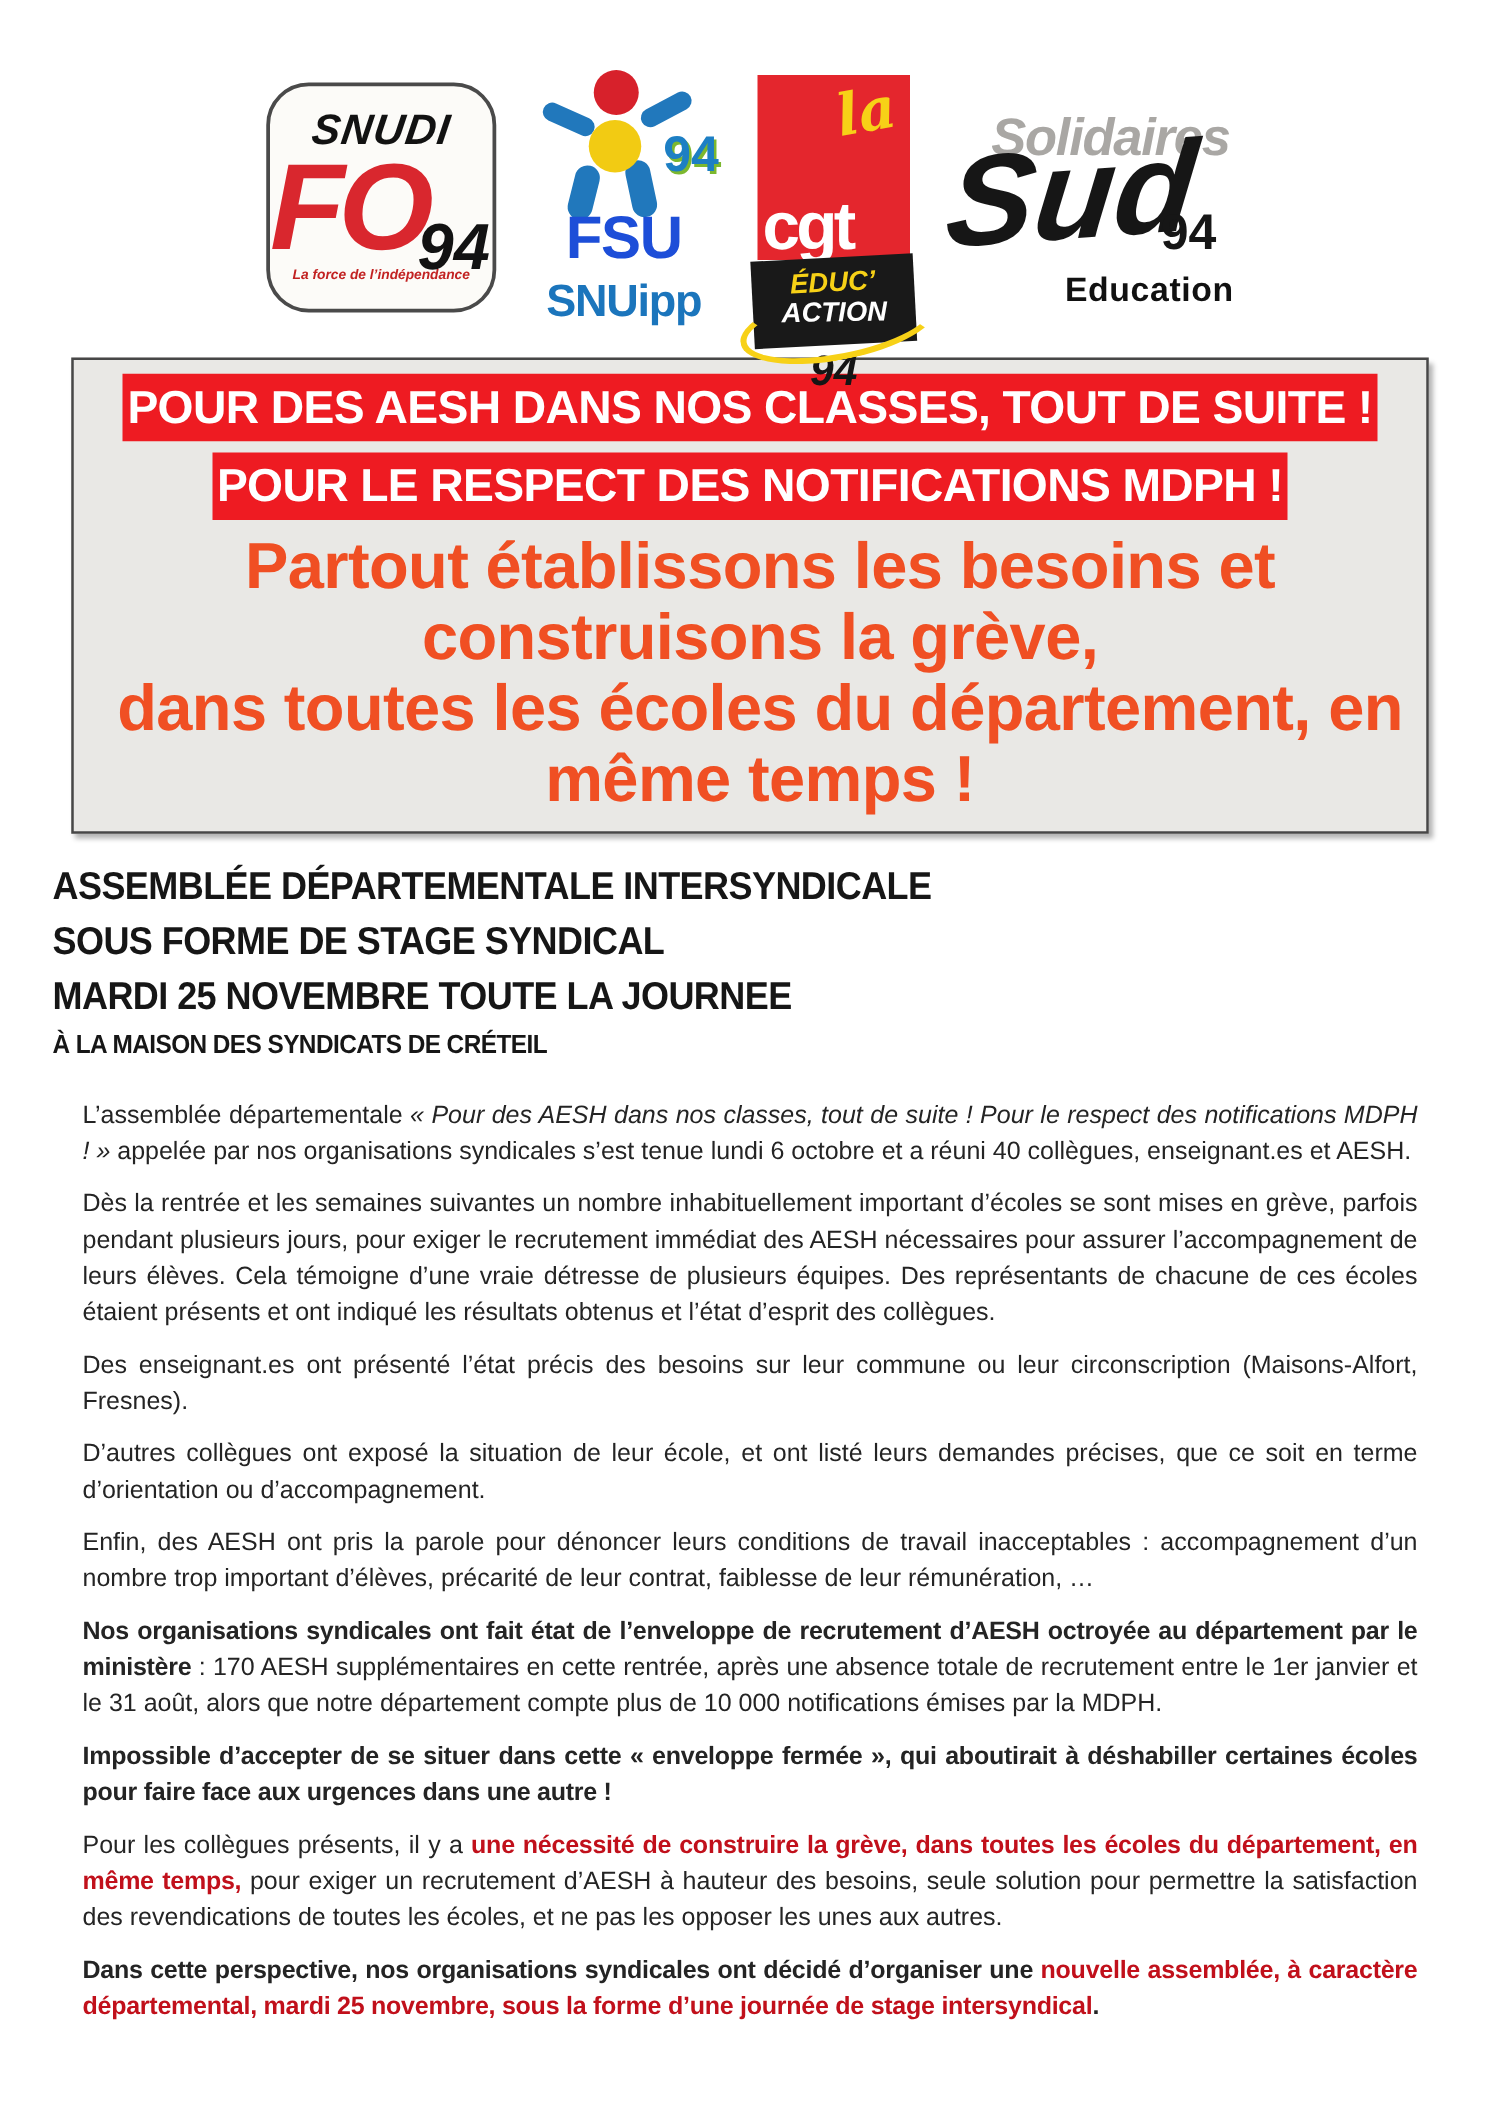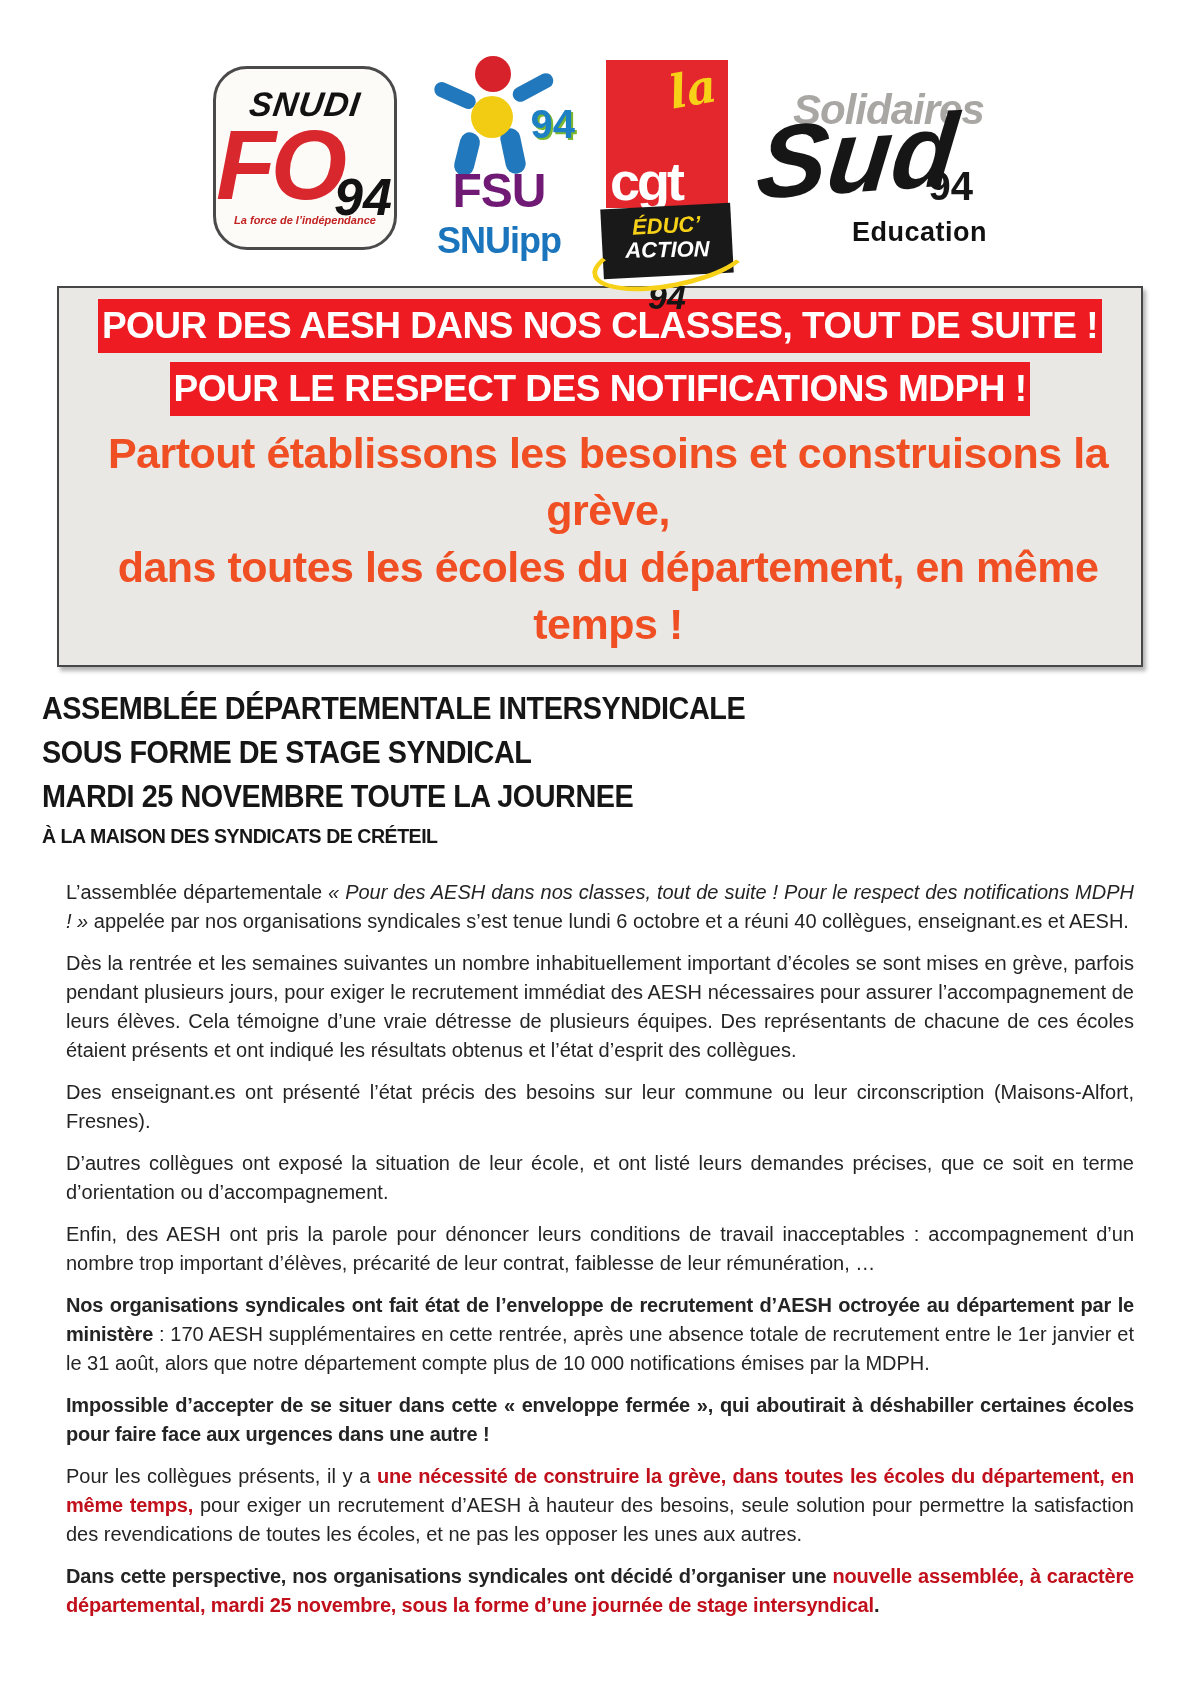--- a/index.html
+++ b/index.html
@@ -22,21 +22,21 @@
   
   .logo-fsu{width:152px;height:208px;margin-top:4px;}
   .fsu-figure{position:absolute;left:0;top:0;width:152px;height:110px;}
   .fsu-head{position:absolute;left:52px;top:0;width:36px;height:36px;border-radius:50%;background:#d7212b;}
   .fsu-body{position:absolute;left:48px;top:40px;width:42px;height:42px;border-radius:50%;background:#f2cb13;}
   .fsu-armL{position:absolute;left:10px;top:32px;width:44px;height:15px;border-radius:8px;background:#2178bc;transform:rotate(24deg);}
   .fsu-armR{position:absolute;left:88px;top:24px;width:44px;height:15px;border-radius:8px;background:#2178bc;transform:rotate(-28deg);}
   .fsu-legL{position:absolute;left:34px;top:76px;width:20px;height:44px;border-radius:10px;background:#2178bc;transform:rotate(14deg);}
   .fsu-legR{position:absolute;left:80px;top:72px;width:20px;height:46px;border-radius:10px;background:#2178bc;transform:rotate(-12deg);}
   .fsu-94{position:absolute;right:0;top:46px;font-size:40px;font-weight:800;color:#1d7fc4;text-shadow:2px 2px 0 #7cb82f;}
-  .fsu-word{position:absolute;left:0;width:100%;bottom:46px;text-align:center;font-size:48px;font-weight:800;color:#701a75;letter-spacing:-1px;}
+  .fsu-word{position:absolute;left:0;width:100%;bottom:46px;text-align:center;font-size:48px;font-weight:800;color:#1d4ed8;letter-spacing:-1px;}
   .fsu-snuipp{position:absolute;left:0;width:100%;bottom:2px;text-align:center;font-size:36px;font-weight:700;color:#1b75bc;letter-spacing:-1px;}
 
   
   .logo-cgt{width:132px;margin-top:8px;text-align:center;}
   .cgt-red{position:relative;width:122px;height:148px;margin:0 auto;background:#e4262d;}
   .cgt-la{position:absolute;top:2px;right:12px;font-family:"DejaVu Serif",serif;font-size:46px;font-style:italic;font-weight:700;color:#f7d117;transform:rotate(-10deg);}
   .cgt-word{position:absolute;bottom:2px;left:4px;font-size:54px;font-weight:800;color:#ffffff;letter-spacing:-3px;line-height:0.9;}
   .cgt-black{position:relative;width:130px;height:70px;margin:-2px auto 0;background:#191919;transform:rotate(-3deg);padding-top:8px;box-sizing:border-box;}
   .cgt-educ{font-size:22px;font-weight:800;font-style:italic;color:#f7d117;line-height:1.1;}
   .cgt-action{font-size:22px;font-weight:800;font-style:italic;color:#ffffff;line-height:1.1;transform:rotate(2deg);}
@@ -48,21 +48,21 @@
   .sud-solidaires{position:absolute;top:26px;left:34px;width:194px;overflow:hidden;white-space:nowrap;font-size:42px;font-weight:800;font-style:italic;color:#a9a7a4;letter-spacing:-1px;}
   .sud-word{position:absolute;top:44px;left:0;font-size:104px;font-weight:800;font-style:italic;color:#161616;line-height:1;transform:skewX(-10deg) rotate(-4deg);}
   .sud-94{position:absolute;top:104px;right:14px;font-size:40px;font-weight:800;color:#161616;}
   .sud-education{position:absolute;bottom:8px;right:0;font-size:27px;font-weight:800;color:#111111;letter-spacing:0.5px;}
 
   
   .headline-box{margin:16px 57px 0;background:var(--box-bg,#e9e8e5);border:2px solid #474747;
                 padding:6px 0 12px;text-align:center;box-shadow:3px 4px 4px rgba(0,0,0,0.3);}
   .red-banner{width:fit-content;margin:5px auto 9px;background:var(--banner-bg,#ee1b22);color:var(--banner-fg,#fff);
               font-size:37px;font-weight:700;line-height:1.4;padding:1px 4px;letter-spacing:-0.5px;white-space:nowrap;}
-  .orange-sub{margin-top:8px;color:var(--sub-color,#f04f23);font-size:43px;font-weight:700;line-height:57px;letter-spacing:-0.5px;padding-left:16px;}
+  .orange-sub{margin-top:8px;color:var(--sub-color,#f04f23);font-size:52px;font-weight:700;line-height:57px;letter-spacing:-0.5px;padding-left:16px;}
 
   
   .event{margin-top:20px;color:#161616;}
   .ev-line{font-size:31px;font-weight:700;line-height:44px;letter-spacing:-0.5px;transform:scaleX(0.93);}
   .ev-line.small{font-size:21px;line-height:34px;}
 
   
   .bodytext{margin:25px 66px 0;text-align:justify;color:#242424;font-size:20px;line-height:29px;}
   .bodytext p{margin:0 0 13px;}
   .it{font-style:italic;}

